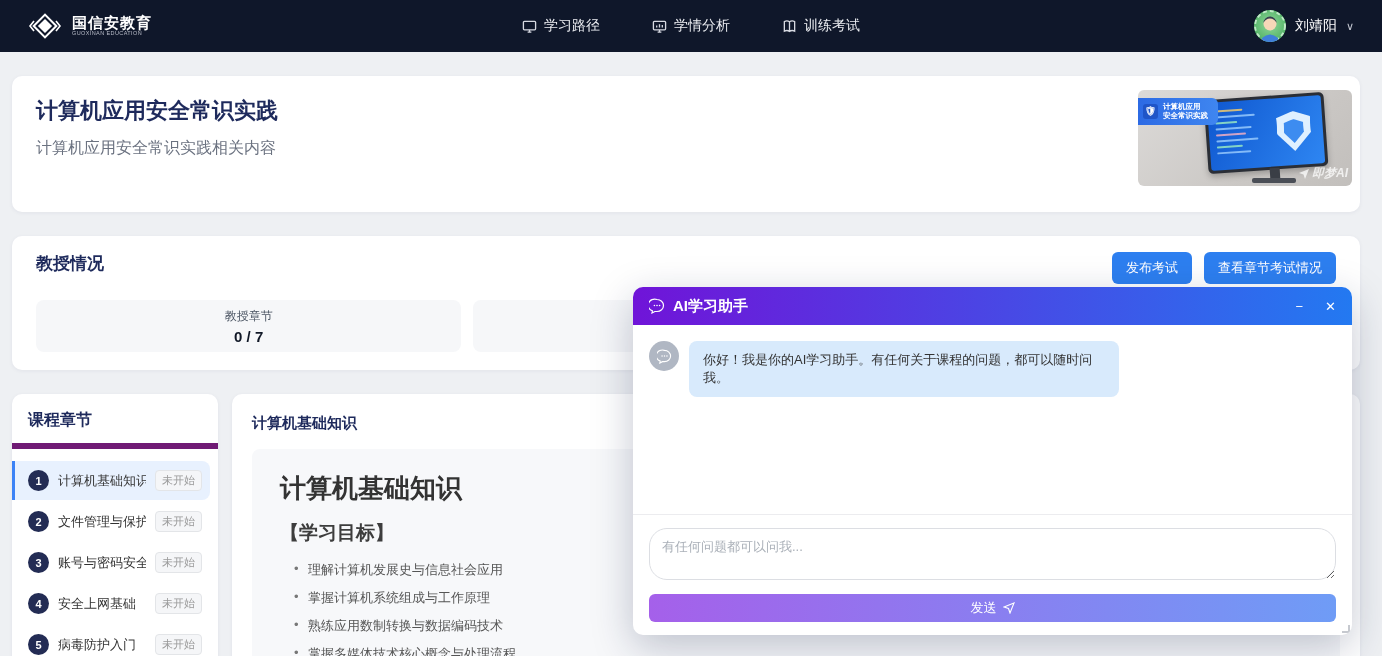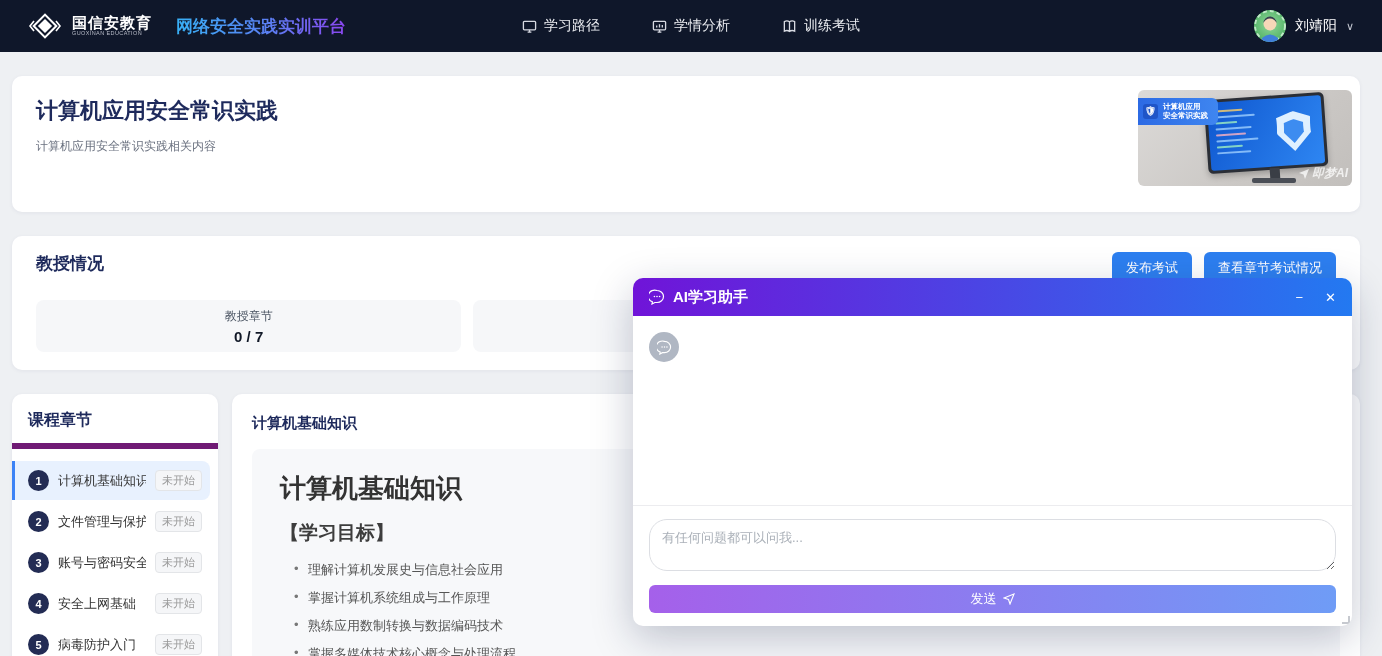--- a/index.html
+++ b/index.html
@@ -39,21 +39,21 @@
   .user-name { color:#fff; font-size:14px; }
   .chevron { color:#c3c7d1; font-size:11px; }
 
   
   .page { padding:24px 22px 0 12px; }
   .card { background:#fff; border-radius:10px; box-shadow:0 1px 4px rgba(30,40,90,.06); }
 
   
   .course-card { height:136px; padding:20px 24px; position:relative; margin-bottom:24px; }
   .course-title { font-size:22px; font-weight:bold; color:#1e2a5c; }
-  .course-subtitle { font-size:12px; color:#6b7280; margin-top:12px; }
+  .course-subtitle { font-size:16px; color:#6b7280; margin-top:12px; }
   .course-img {
     position:absolute; right:8px; top:14px; width:214px; height:96px;
     border-radius:6px; overflow:hidden;
     background:linear-gradient(135deg,#dcdad8 0%,#cbc8c5 60%,#c2bfbc 100%);
   }
   .ribbon {
     position:absolute; left:0; top:8px; display:flex; align-items:center; gap:5px;
     background:linear-gradient(90deg,#2c6ae4,#3f86f0); color:#fff;
     padding:4px 10px 4px 5px; border-radius:0 6px 6px 0; font-size:7.5px; line-height:1.25; font-weight:bold;
   }
@@ -119,21 +119,21 @@
   .content-card-title { font-size:15px; font-weight:bold; color:#1e2a5c; margin-bottom:16px; }
   .content-panel { background:#f7f8fa; border-radius:8px; padding:22px 28px; min-height:500px; }
   .content-h1 { font-size:26px; font-weight:bold; color:#333; margin-bottom:14px; }
   .content-h2 { font-size:19px; font-weight:bold; color:#3d3d3d; margin:14px 0 10px; }
   .content-ul { list-style:none; padding-left:14px; }
   .content-ul li { font-size:13px; color:#555; padding:5px 0; position:relative; padding-left:14px; }
   .content-ul li::before { content:"•"; position:absolute; left:0; color:#777; }
 
   
   .ai-dialog {
-    position:absolute; left:633px; top:278px; width:719px; height:348px;
+    position:absolute; left:633px; top:287px; width:719px; height:348px;
     background:#fff; border-radius:10px; box-shadow:0 12px 40px rgba(20,30,70,.25);
     display:flex; flex-direction:column; overflow:hidden; z-index:50;
   }
   .ai-header {
     height:38px; background:linear-gradient(90deg,#7014d8 0%,#2379f1 100%);
     display:flex; align-items:center; padding:0 16px; color:#fff; flex-shrink:0; cursor:move;
   }
   .ai-title-wrap { display:flex; align-items:center; gap:8px; font-size:15px; font-weight:bold; }
   .ai-controls { margin-left:auto; display:flex; align-items:center; gap:22px; }
   .ai-ctrl { font-size:13px; cursor:pointer; line-height:1; }
@@ -173,21 +173,20 @@
         <rect x="9" y="9" width="16" height="16" transform="rotate(45 17 17)"></rect>
         <rect x="13" y="13" width="8" height="8" transform="rotate(45 17 17)" fill="#fff"></rect>
         <path d="M6 12 L2 17 L6 22" stroke-width="1.6"></path>
         <path d="M28 12 L32 17 L28 22" stroke-width="1.6"></path>
       </g>
     </svg>
     <div class="brand-text">
       <span class="brand-name">国信安教育</span>
       <span class="brand-sub">GUOXINAN EDUCATION</span>
     </div>
-    <span class="platform-title">网络安全实践实训平台</span>
   </div>
 
   <div class="nav-menu">
     <div class="nav-item">
       <svg viewBox="0 0 16 16" fill="none" stroke-width="1.4">
         <rect x="1.5" y="2.5" width="13" height="9" rx="1"></rect>
           <path d="M6 14 h4 M8 11.5 V14"></path>
       </svg>
       <span>学习路径</span>
     </div>
@@ -348,20 +347,21 @@
   <div class="ai-messages">
     <div class="ai-msg-row">
       <span class="ai-avatar">
         <svg width="15" height="15" viewBox="0 0 16 16">
           <path d="M8 1.5 a6.5 6 0 0 1 0 12 l-2.2 0 L3 15 l.4-2.2 A6.5 6 0 0 1 8 1.5 Z" fill="none" stroke="#fff" stroke-width="1.2"></path>
           <circle cx="5.4" cy="7.5" r=".8" fill="#fff"></circle>
             <circle cx="8" cy="7.5" r=".8" fill="#fff"></circle>
             <circle cx="10.6" cy="7.5" r=".8" fill="#fff"></circle>
         </svg>
       </span>
+      <div class="ai-bubble">你好！我是你的AI学习助手。有任何关于课程的问题，都可以随时问我。</div>
     </div>
   </div>
 
   <div class="ai-input-area">
     <textarea class="chat-textarea" placeholder="有任何问题都可以问我..." style=""></textarea>
     <button class="send-btn">
       <span>发送</span>
       <svg width="12" height="12" viewBox="0 0 12 12">
         <path d="M1 5 L11 1 L7 11 L5.5 6.5 Z" fill="none" stroke="#fff" stroke-width="1.1"></path>
       </svg>

